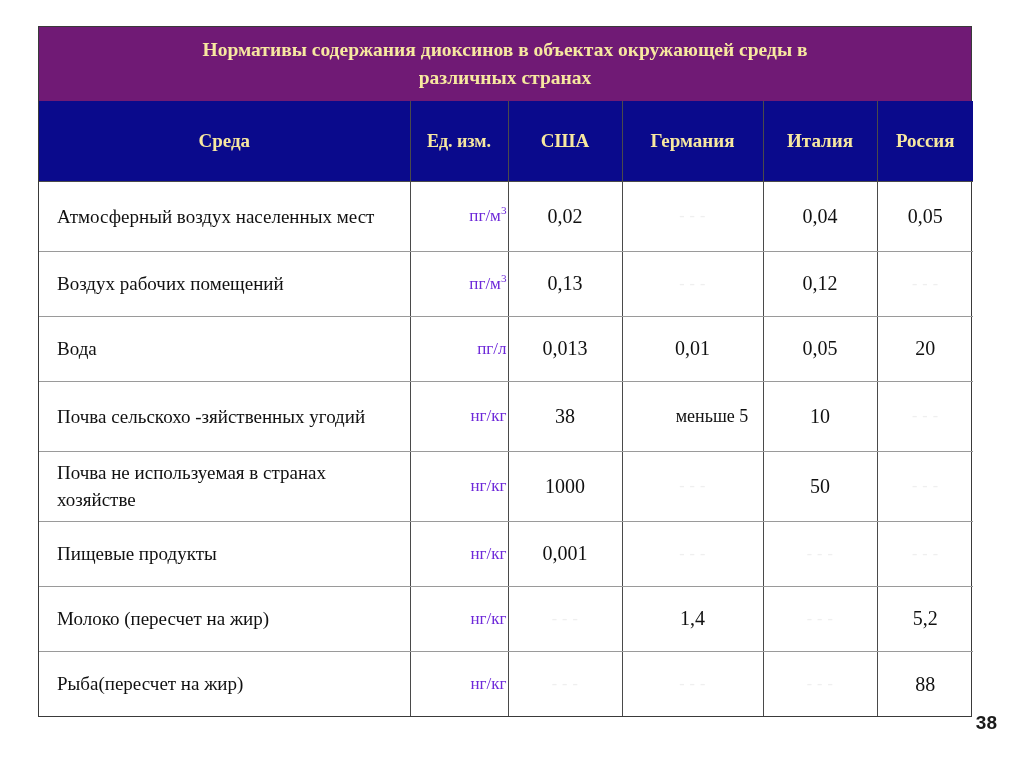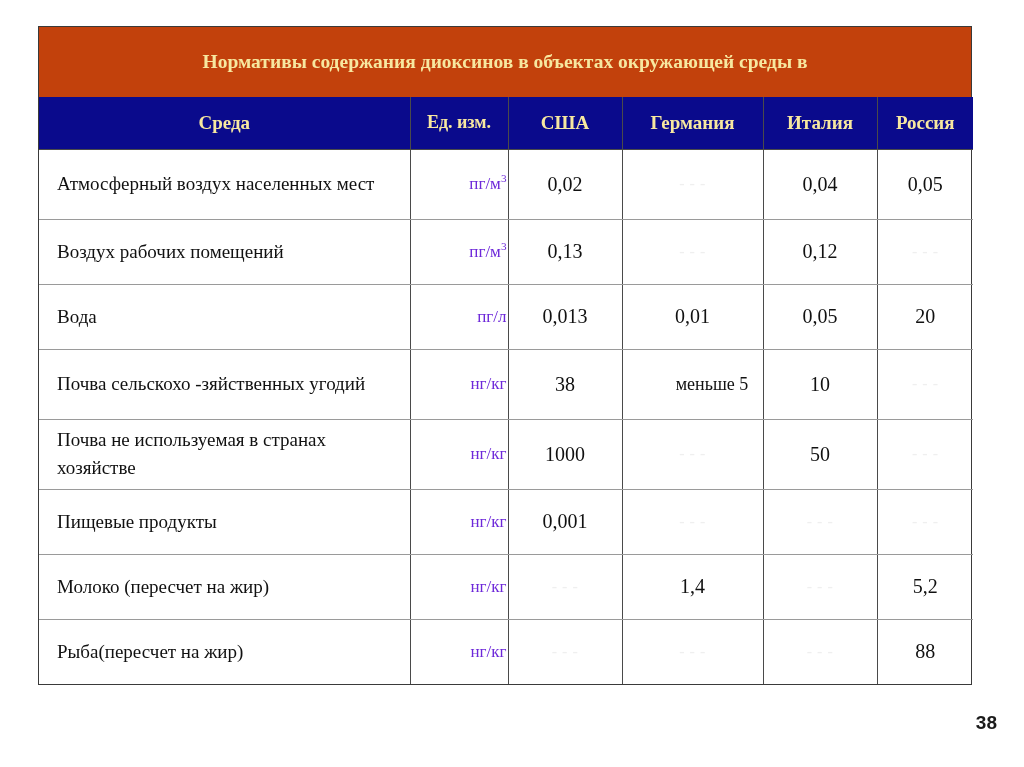--- a/index.html
+++ b/index.html
@@ -28,21 +28,21 @@
     left: 38px;
     top: 26px;
     width: 934px;
     border: 1px solid #3a3a3a;
     box-sizing: border-box;
     background: #ffffff;
   }
 
   
   .title-band {
-    background: #c2410c;
+    background: #701a75;
     color: #F7E8A0;
     font-weight: bold;
     font-size: 19.5px;
     line-height: 1.42;
     text-align: center;
     padding: 9px 42px 10px 42px;
     box-sizing: border-box;
     min-height: 70px;
     display: flex;
     align-items: center;
@@ -83,21 +83,21 @@
 
   
   .head-row th {
     background: #0A0A8C;
     color: #F7E8A0;
     font-weight: bold;
     font-size: 19px;
     line-height: 1.16;
     text-align: center;
     vertical-align: middle;
-    height: 52px;
+    height: 80px;
     padding: 2px 4px;
   }
   .head-row th.env { }
   .head-row th.unit { font-size: 18px; line-height: 1.5; }
 
   
   td.env {
     text-align: left;
     vertical-align: middle;
     font-size: 19px;
@@ -143,20 +143,21 @@
 </head>
 <body>
 
 <div class="slide">
 
   <div class="table-wrap">
 
     <div class="title-band">
       <div>
         <span>Нормативы содержания диоксинов в объектах окружающей среды в</span>
+        <span>различных странах</span>
       </div>
     </div>
 
     <table class="norms">
       <colgroup>
         <col class="c-env">
           <col class="c-unit">
           <col class="c-usa">
         <col class="c-ger">
           <col class="c-ita">

